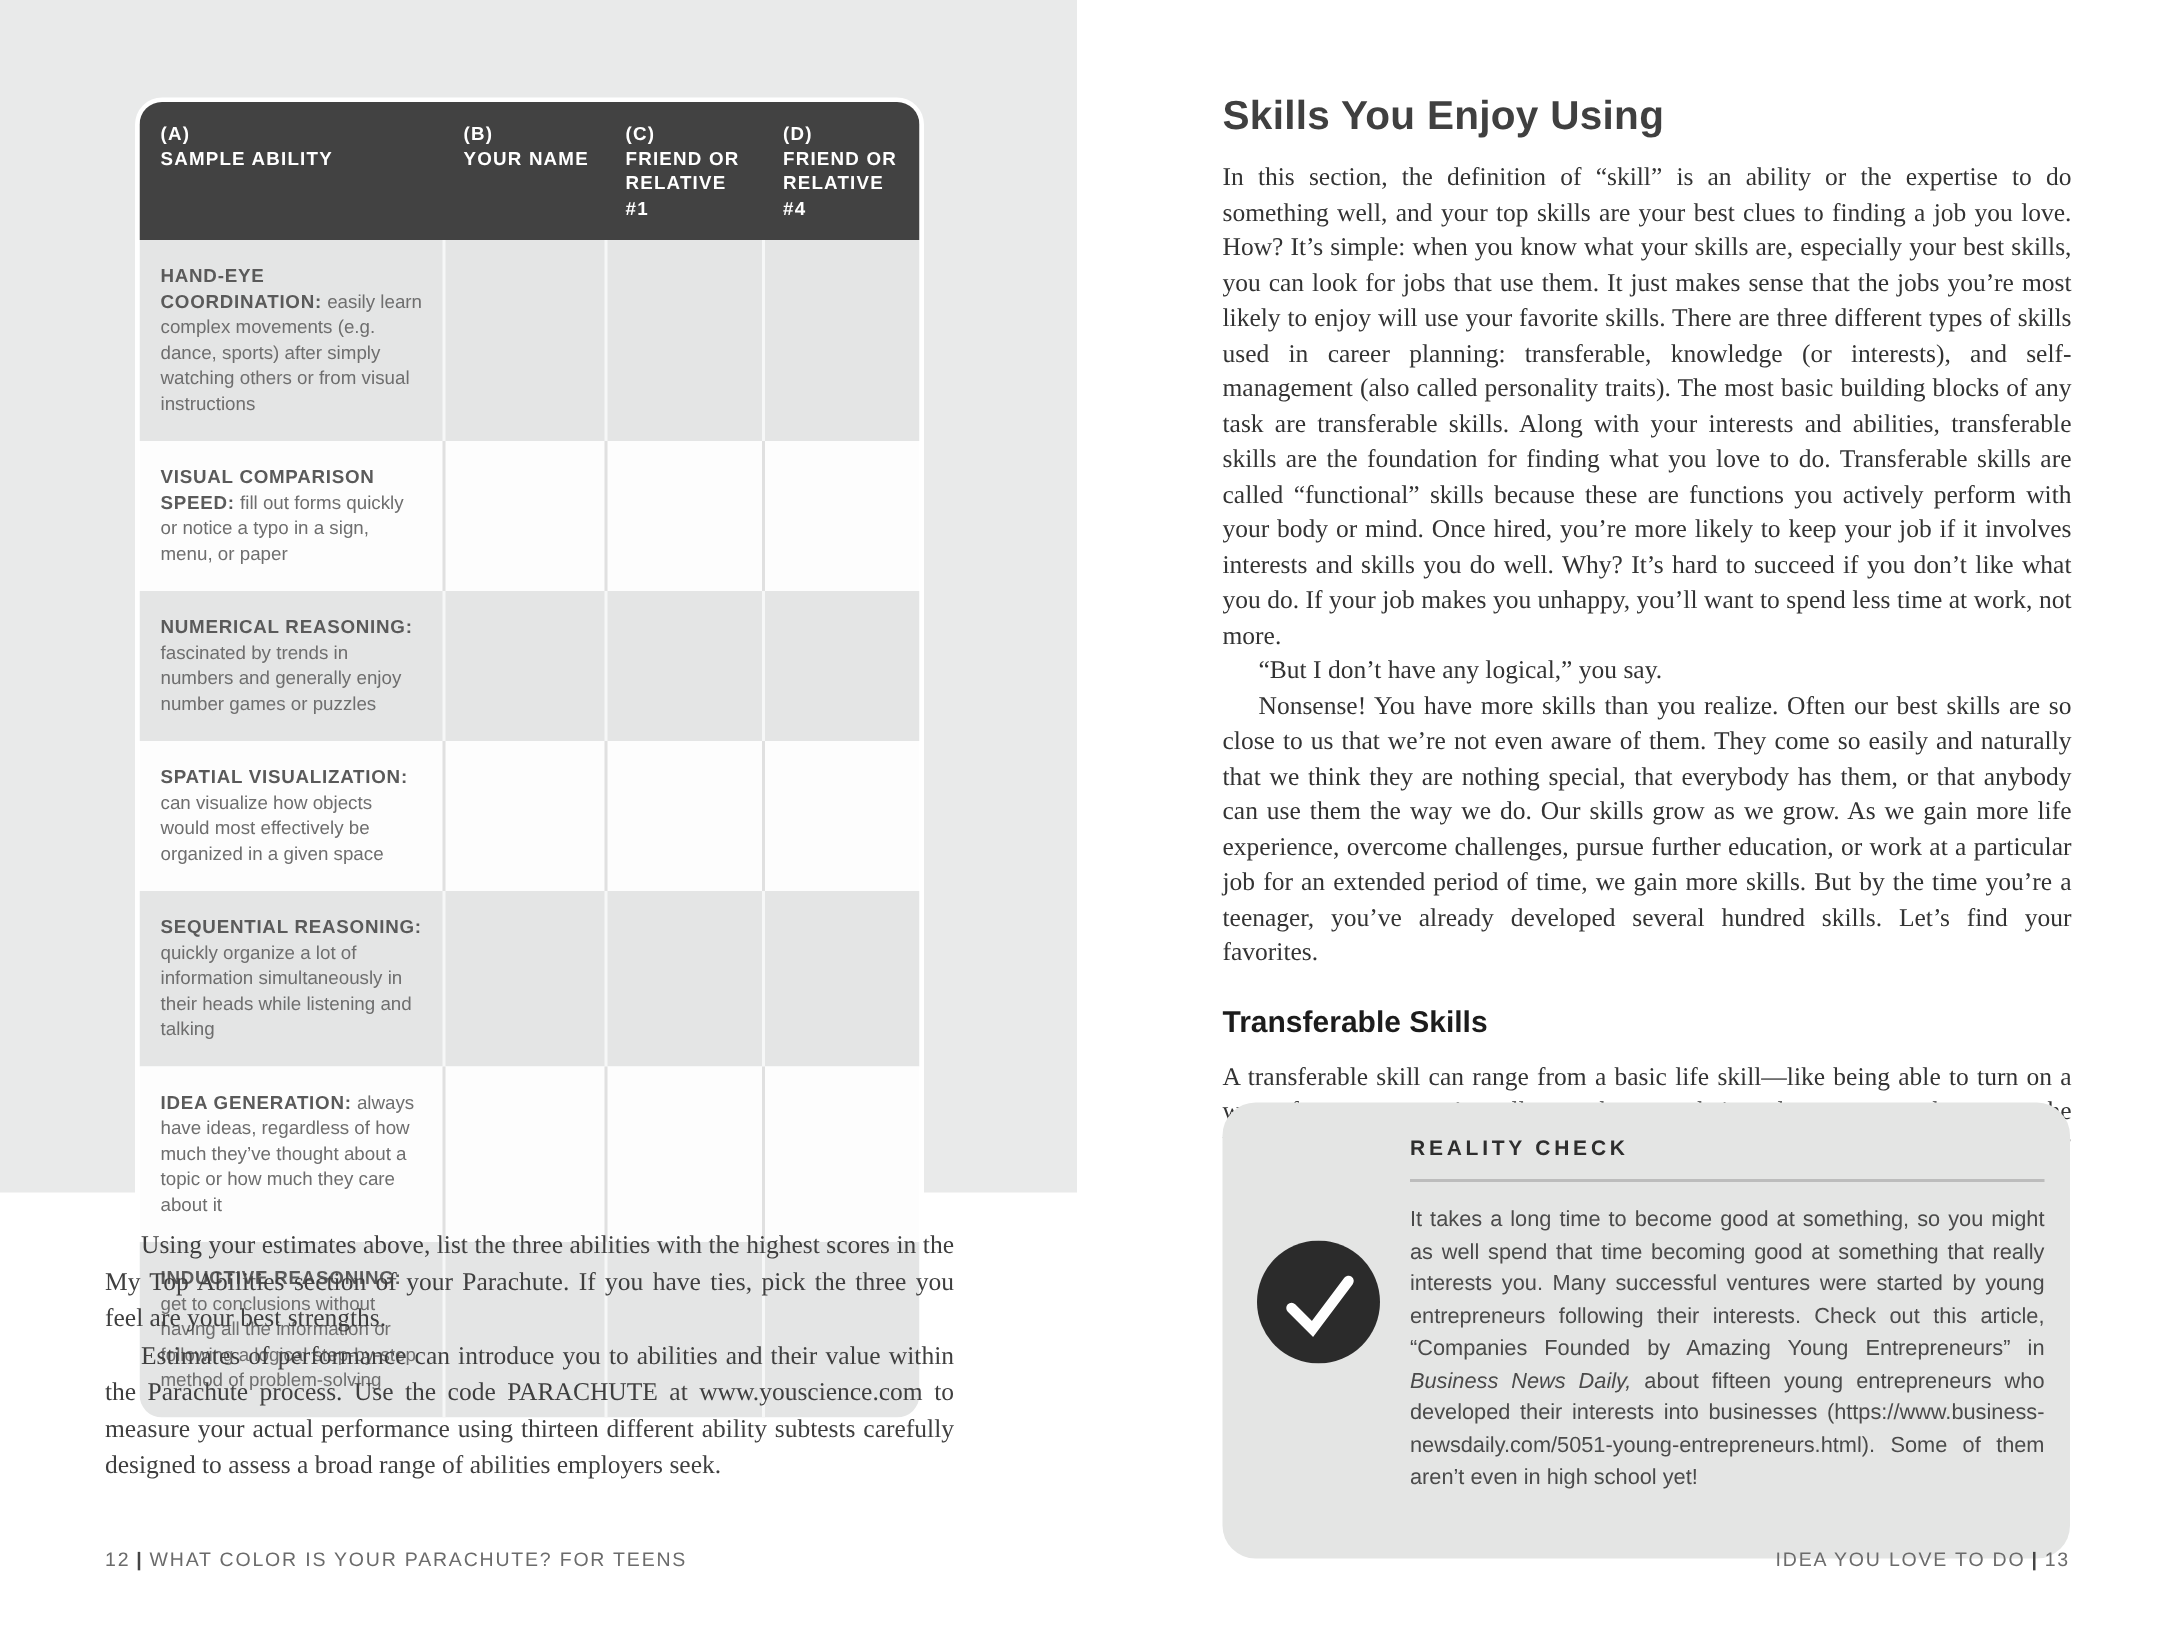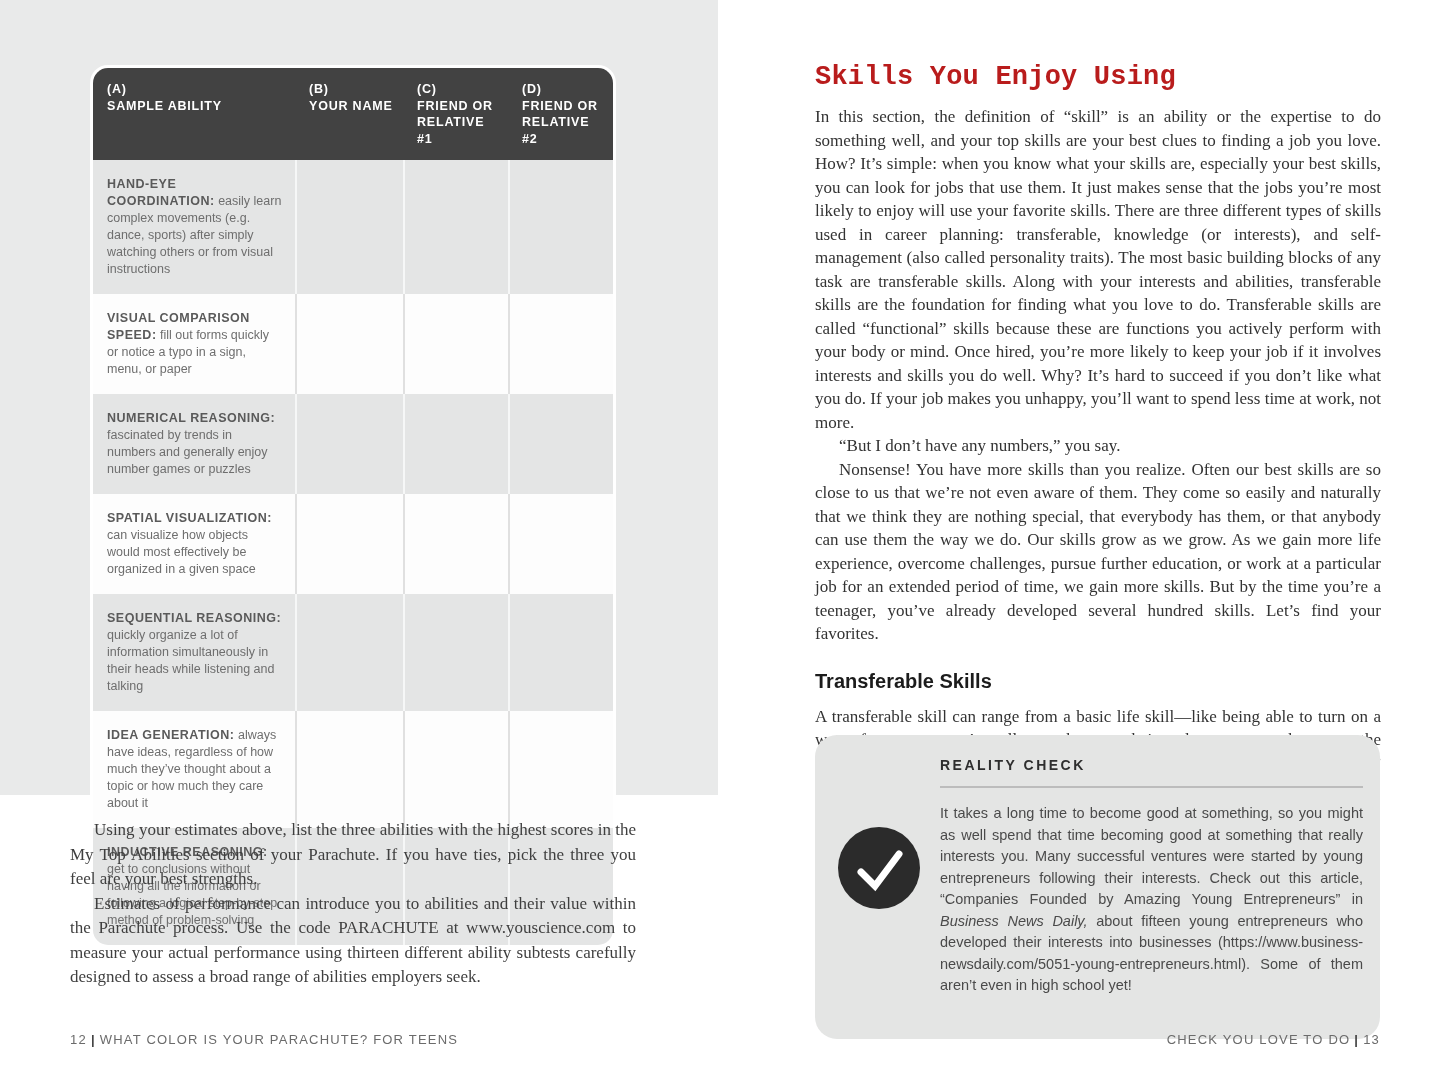--- a/index.html
+++ b/index.html
@@ -68,22 +68,22 @@
   }
   .footer-left { left:70px; }
   .footer-right { left:815px; width:565px; text-align:right; }
   .page-footer .bar { font-weight:bold; color:#444; padding:0 4px; }
 
   
   .right-col {
     position:absolute; left:815px; top:62px; width:566px;
   }
   .right-title {
-    font-size:27px; font-weight:bold; color:#b91c1c;
-    letter-spacing:.2px; margin-bottom:13px;font-family:Liberation Mono, monospace;
+    font-size:27px; font-weight:bold; color:#404040;
+    letter-spacing:.2px; margin-bottom:13px;
   }
   .serif-block {
     font-family:"Liberation Serif", serif;
     font-size:17px; line-height:23.5px; color:#333333;
     text-align:justify;
   }
   .serif-block p.indent { text-indent:24px; }
   .sub-heading {
     font-size:20px; font-weight:bold; color:#1c1c1c;
     margin-top:24px; margin-bottom:12px;
@@ -130,21 +130,21 @@
       <div class="h-cell">
         <div>(B)</div>
         <div>YOUR NAME</div>
       </div>
       <div class="h-cell">
         <div>(C)</div>
         <div>FRIEND OR RELATIVE #1</div>
       </div>
       <div class="h-cell">
         <div>(D)</div>
-        <div>FRIEND OR RELATIVE #2</div>
+        <div>FRIEND OR RELATIVE #4</div>
       </div>
     </div>
     <div class="t-body" id="table-body">
         <div class="t-row shade">
           <div class="a-cell"><span class="row-title">HAND-EYE COORDINATION:</span><span> easily learn complex movements (e.g. dance, sports) after simply watching others or from visual instructions</span></div>
           <div class="s-cell"></div>
           <div class="s-cell"></div>
           <div class="s-cell"></div>
         </div>
         <div class="t-row plain">
@@ -193,21 +193,21 @@
 </div>
 
 <div class="page-footer footer-left">
   <span>12</span><span class="bar">|</span><span>WHAT COLOR IS YOUR PARACHUTE? FOR TEENS</span>
 </div>
 
 <div class="right-col">
   <h1 class="right-title">Skills You Enjoy Using</h1>
   <div class="serif-block">
     <p>In this section, the definition of “skill” is an ability or the expertise to do something well, and your top skills are your best clues to finding a job you love. How? It’s simple: when you know what your skills are, especially your best skills, you can look for jobs that use them. It just makes sense that the jobs you’re most likely to enjoy will use your favorite skills. There are three different types of skills used in career planning: transferable, knowledge (or interests), and self-management (also called personality traits). The most basic building blocks of any task are transferable skills. Along with your interests and abilities, transferable skills are the foundation for finding what you love to do. Transferable skills are called “functional” skills because these are functions you actively perform with your body or mind. Once hired, you’re more likely to keep your job if it involves interests and skills you do well. Why? It’s hard to succeed if you don’t like what you do. If your job makes you unhappy, you’ll want to spend less time at work, not more.</p>
-    <p class="indent">“But I don’t have any numbers,” you say.</p>
+    <p class="indent">“But I don’t have any logical,” you say.</p>
     <p class="indent">Nonsense! You have more skills than you realize. Often our best skills are so close to us that we’re not even aware of them. They come so easily and naturally that we think they are nothing special, that everybody has them, or that anybody can use them the way we do. Our skills grow as we grow. As we gain more life experience, overcome challenges, pursue further education, or work at a particular job for an extended period of time, we gain more skills. But by the time you’re a teenager, you’ve already developed several hundred skills. Let’s find your favorites.</p>
   </div>
   <h2 class="sub-heading">Transferable Skills</h2>
   <div class="serif-block">
     <p>A transferable skill can range from a basic life skill—like being able to turn on a water faucet once we’re tall enough to reach it and strong enough to turn the handle—to a more advanced skill, such as the ability to drive a car. While “skills” is the term we’ll be using, they are sometimes also called “talents” or “gifts.”</p>
   </div>
 </div>
 
 <div class="reality-box">
   <div class="check-circle">
@@ -217,14 +217,14 @@
     </svg>
   </div>
   <div class="rc-content">
     <div class="rc-title">REALITY CHECK</div>
     <div class="rc-divider"></div>
     <p class="rc-text" id="rc-text"><span>It takes a long time to become good at something, so you might as well spend that time becoming good at something that really interests you. Many successful ventures were started by young entrepreneurs following their interests. Check out this article, “Companies Founded by Amazing Young Entrepreneurs” in </span><span class="ital">Business News Daily,</span><span> about fifteen young entrepreneurs who developed their interests into businesses (https://www.business-newsdaily.com/5051-young-entrepreneurs.html). Some of them aren’t even in high school yet!</span></p>
   </div>
 </div>
 
 <div class="page-footer footer-right">
-  <span>CHECK YOU LOVE TO DO</span><span class="bar">|</span><span>13</span>
+  <span>IDEA YOU LOVE TO DO</span><span class="bar">|</span><span>13</span>
 </div>
 
 </body></html>

